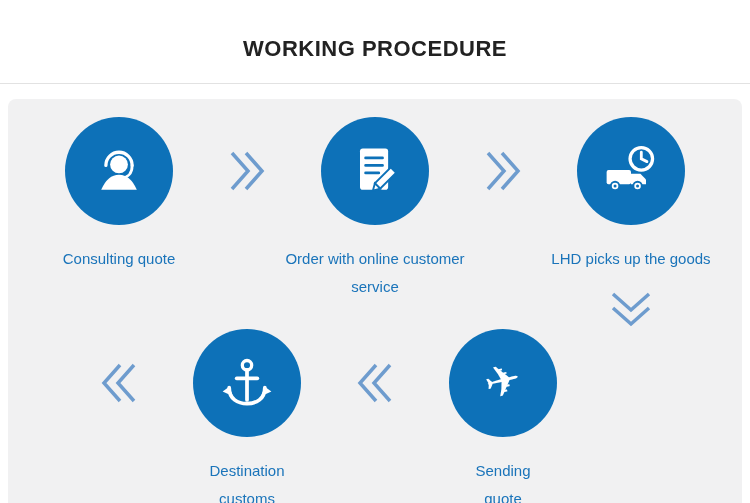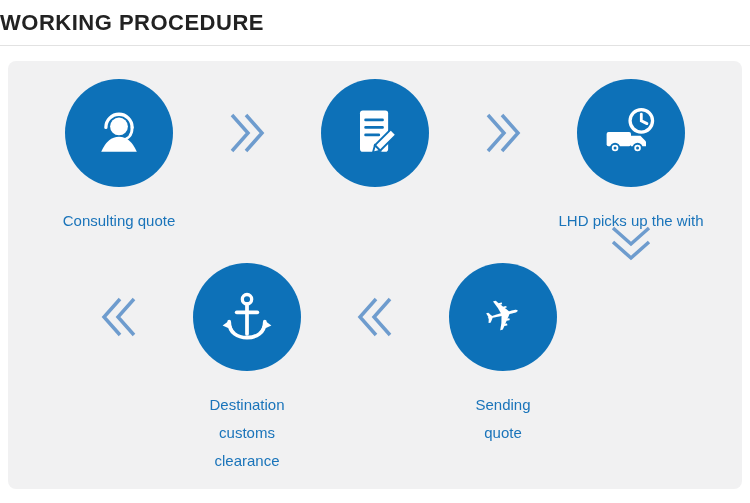--- a/index.html
+++ b/index.html
@@ -1,21 +1,21 @@
 <!DOCTYPE html>
 <html><head>
 <meta charset="utf-8">
 <style>
   html,body{margin:0;padding:0;}
   body{
     width:750px;height:503px;background:#ffffff;overflow:hidden;
     font-family:"Liberation Sans","DejaVu Sans",sans-serif;
   }
   .page-title{
-    margin:0;padding:10px 0 9px;
+    margin:12px;padding:24px 0 9px;text-align:center;
     font-size:22px;font-weight:700;letter-spacing:.5px;color:#222222;
   }
   .title-divider{height:0;border-bottom:1px solid #e2e2e2;}
   .procedure-panel{
     margin:15px 8px 0;height:428px;background:#f1f1f2;border-radius:8px;
     box-sizing:border-box;padding:18px 18px 0;
   }
   .flow-grid{
     display:grid;
     grid-template-columns:1fr 70px 1fr 70px 1fr;
@@ -74,20 +74,21 @@
       <div class="step-circle">
         <svg width="60" height="60" viewBox="0 0 64 64">
           <rect x="16" y="8" width="30" height="44" rx="3" fill="#fff"></rect>
           <path d="M22 18 H40 M22 26 H40 M22 34 H36" stroke="#0d71b8" stroke-width="3" stroke-linecap="round"></path>
           <g transform="rotate(45 40 42)">
             <rect x="36.5" y="26" width="8" height="24" fill="#fff" stroke="#0d71b8" stroke-width="2"></rect>
             <polygon points="36.5,50 44.5,50 40.5,57" fill="#fff" stroke="#0d71b8" stroke-width="2"></polygon>
           </g>
         </svg>
       </div>
+      <div class="step-label">Order with online customer service</div>
     </div>
 
     <div class="chev-cell">
       <svg width="36" height="44" viewBox="0 0 36 44">
         <polyline points="3,4 19,22 3,40" fill="none" stroke="#6e9cce" stroke-width="3.5"></polyline>
         <polyline points="17,4 33,22 17,40" fill="none" stroke="#6e9cce" stroke-width="3.5"></polyline>
       </svg>
     </div>
 
     <div class="step">
@@ -96,21 +97,21 @@
           <circle cx="43" cy="19" r="12" fill="none" stroke="#fff" stroke-width="3.5"></circle>
           <path d="M43 12 V19 L49 22" fill="none" stroke="#fff" stroke-width="3" stroke-linecap="round"></path>
           <rect x="6" y="31" width="26" height="15" rx="2" fill="#fff"></rect>
           <path d="M32 35 H42 L48 41 V46 H32 Z" fill="#fff"></path>
           <circle cx="15" cy="48" r="4.5" fill="#fff" stroke="#0d71b8" stroke-width="2"></circle>
           <circle cx="15" cy="48" r="1.6" fill="#0d71b8"></circle>
           <circle cx="39" cy="48" r="4.5" fill="#fff" stroke="#0d71b8" stroke-width="2"></circle>
           <circle cx="39" cy="48" r="1.6" fill="#0d71b8"></circle>
         </svg>
       </div>
-      <div class="step-label">LHD picks up the with</div>
+      <div class="step-label">LHD picks up the goods</div>
     </div>
 
     <div class="down-row">
       <svg width="44" height="36" viewBox="0 0 44 36">
         <polyline points="4,3 22,19 40,3" fill="none" stroke="#6e9cce" stroke-width="3.5"></polyline>
         <polyline points="4,17 22,33 40,17" fill="none" stroke="#6e9cce" stroke-width="3.5"></polyline>
       </svg>
     </div>
 
 

